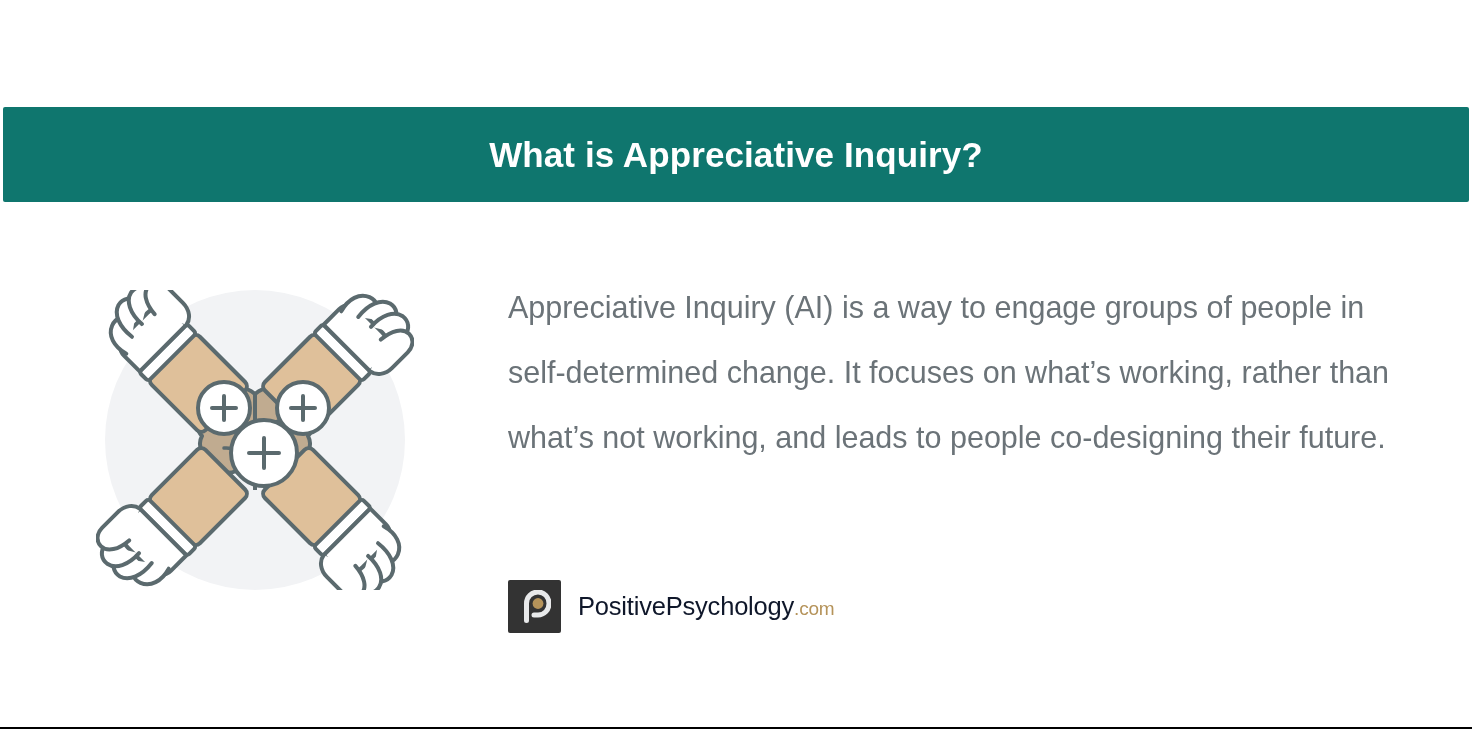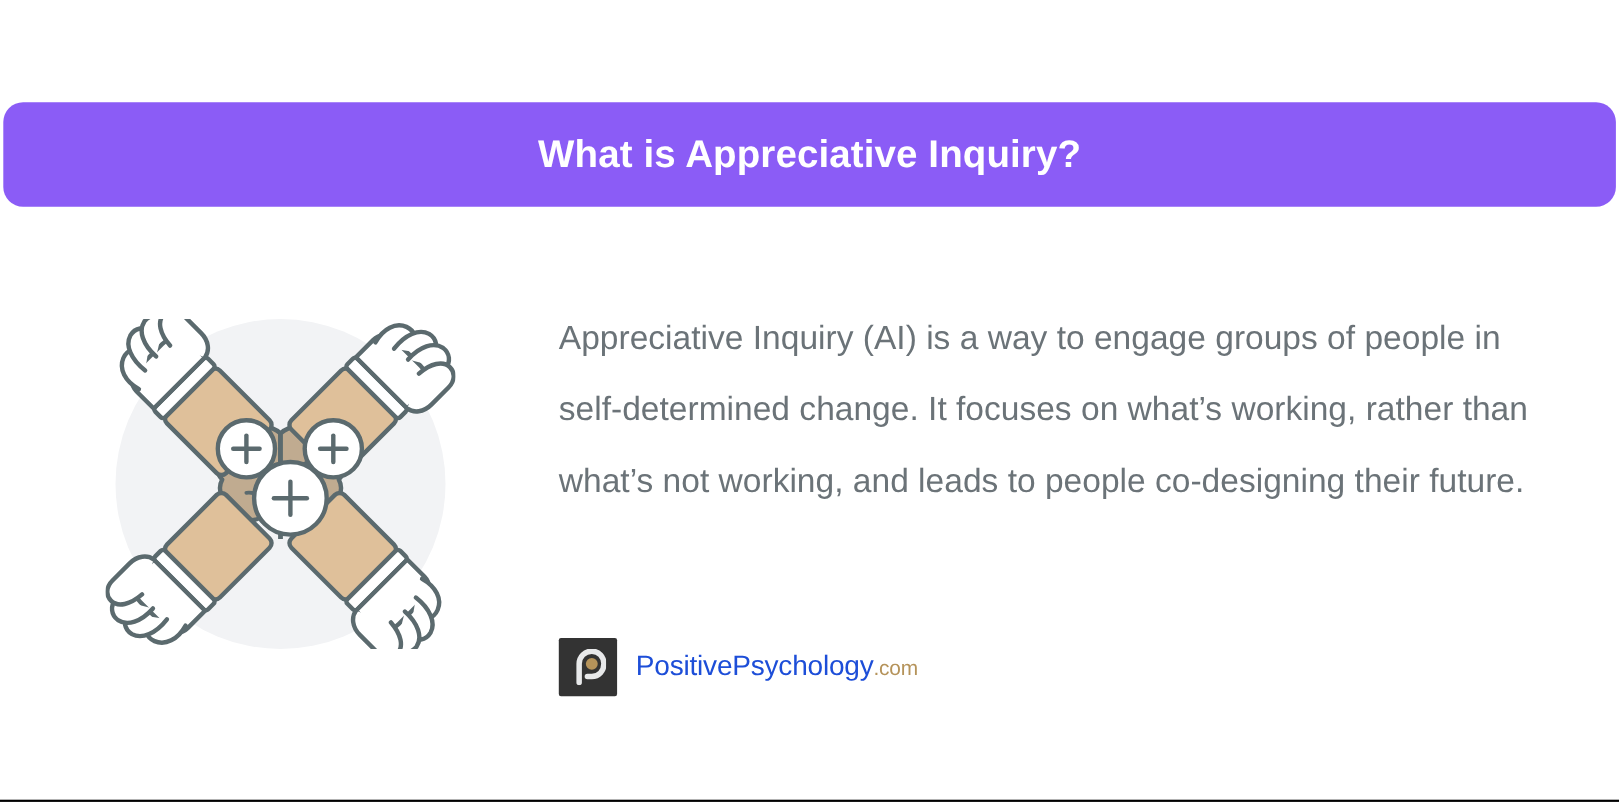--- a/index.html
+++ b/index.html
@@ -19,25 +19,25 @@
   .page {
     position: absolute;
     inset: 0;
     background: #ffffff;
   }
 
   
   .header-bar {
     position: absolute;
     left: 3px;
-    top: 93px;
+    top: 107px;
     width: 1466px;
     height: 95px;
-    background: #8b5cf6;
-    border-radius: 18px;
+    background: #0f766e;
+    border-radius: 2px;
     display: flex;
     align-items: center;
     justify-content: center;
     box-sizing: border-box;
   }
   .header-title {
     color: #ffffff;
     font-size: 35px;
     font-weight: bold;
     letter-spacing: 0.1px;
@@ -106,21 +106,21 @@
   }
   .brand-mark svg { display: block; }
   .brand-text {
     margin-left: 17px;
     font-size: 25.5px;
     letter-spacing: -0.2px;
     line-height: 1;
     white-space: nowrap;
     font-family: "Liberation Sans", sans-serif;
   }
-  .brand-name { color: #1d4ed8; }
+  .brand-name { color: #0f172a; }
   .brand-tld  { color: #b5935a; font-size: 19px; }
 
   
   .bottom-rule {
     position: absolute;
     left: 0;
     top: 727px;
     width: 1472px;
     height: 2px;
     background: #000000;

